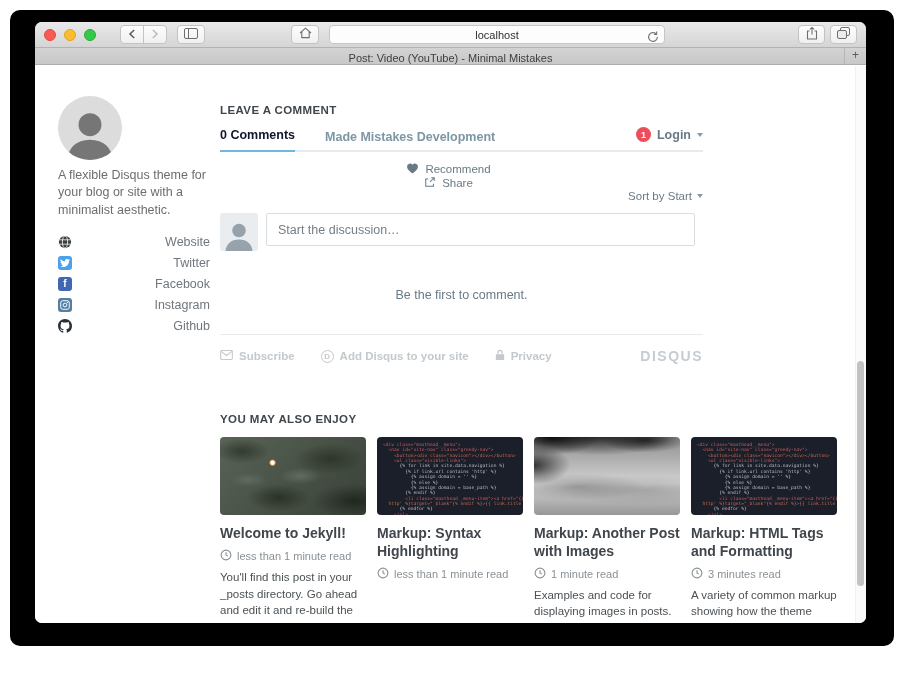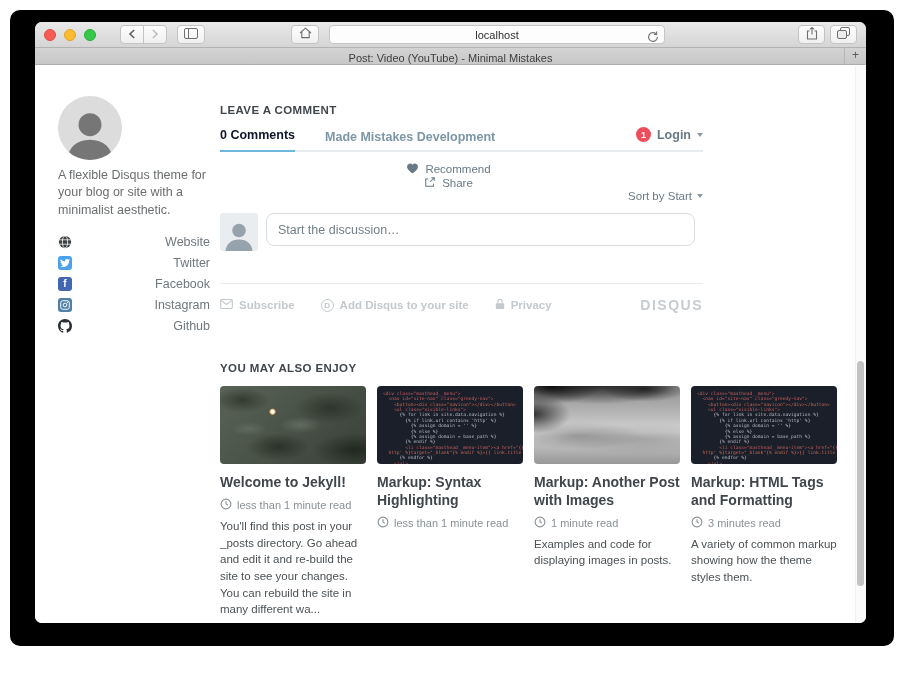--- a/index.html
+++ b/index.html
@@ -72,21 +72,21 @@
            font-size:9px; font-weight:bold; display:flex; align-items:center; justify-content:center; }
   .caret { width:0; height:0; border-left:3.5px solid transparent; border-right:3.5px solid transparent;
            border-top:4px solid #8a99a3; display:inline-block; }
   .dq-toolbar { display:flex; align-items:center; margin-top:10px; font-size:11.5px; color:#687a86;flex-direction:column; }
   .dq-act { display:flex; align-items:center; gap:6px; margin-right:26px; }
   .dq-sort { margin-left:auto; display:flex; align-items:center; gap:5px; }
   .dq-compose { display:flex; margin-top:11px; }
   .avatar-square { width:38px; height:38px; background:#e9edf0; border-radius:3px; overflow:hidden;
                    color:#96a2ac; flex:none; }
   .avatar-square svg { width:38px; height:38px; display:block; margin-top:4px; }
-  .dq-input { margin-left:8px; width:429px; height:33px; border:1px solid #d8dde2; border-radius:8px;
+  .dq-input { margin-left:8px; width:429px; height:33px; border:1px solid #d8dde2; border-radius:2px;
               padding:0 11px; font-size:12.5px; color:#c2410c; font-family:"Liberation Sans",sans-serif; }
   .dq-input::placeholder { color:#737f88; opacity:1; }
   .dq-empty { margin-top:37px; text-align:center; font-size:12.5px; color:#687a86; }
   .dq-divider { margin-top:32px; height:1px; background:#e7ebee; }
   .dq-footer { display:flex; align-items:center; margin-top:13px; font-size:11.5px; color:#c3c9cd;
                font-weight:bold; }
   .dq-fitem { display:flex; align-items:center; gap:6px; margin-right:26px; }
   .dcircle { width:13px; height:13px; border:1.4px solid #c3c9cd; border-radius:50%; font-size:8px;
              font-weight:bold; display:flex; align-items:center; justify-content:center; }
   .dq-logo { margin-left:auto; font-size:14px; font-weight:bold; letter-spacing:1.5px; color:#c6ccd0; }
@@ -280,20 +280,21 @@
           <div class="dq-compose">
             <div class="avatar-square">
               <span><svg viewBox="0 0 24 24">
                     <circle cx="12" cy="8.5" r="4.3" fill="currentColor"></circle>
                     <path d="M12 14.2c-5.2 0-8.3 3.2-8.6 7.8h17.2c-.3-4.6-3.4-7.8-8.6-7.8z" fill="currentColor"></path>
                   </svg></span>
             </div>
             <input class="dq-input" type="text" placeholder="Start the discussion…" style="">
           </div>
 
+          <div class="dq-empty">Be the first to comment.</div>
           <div class="dq-divider"></div>
 
           <div class="dq-footer">
             <span class="dq-fitem">
               <span><svg width="13" height="10" viewBox="0 0 14 11">
                     <rect x=".6" y=".6" width="12.8" height="9.8" rx="1" fill="none" stroke="#c3c9cd" stroke-width="1.2"></rect>
                     <path d="m1 1.5 6 4.5 6-4.5" fill="none" stroke="#c3c9cd" stroke-width="1.2"></path>
                   </svg></span>
               <span>Subscribe</span>
             </span>

